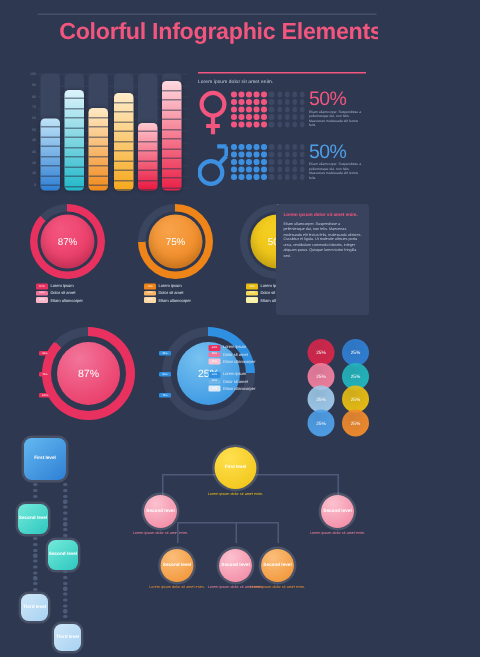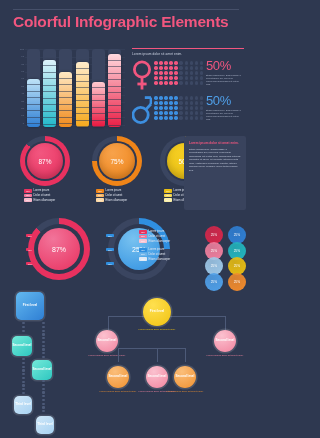--- a/index.html
+++ b/index.html
@@ -6,21 +6,21 @@
   body{
     width:252px;height:438px;overflow:hidden;
     background:#2e3850;
     font-family:"Liberation Sans", sans-serif;
     color:#e8edf5;
     position:relative;
   }
   .page{position:relative;width:252px;height:438px;}
 
   
-  .hdr{position:absolute;left:0;top:0;width:252px;height:42px;}
+  .hdr{position:absolute;left:12px;top:0;width:252px;height:42px;text-align:right;}
   .hdr-rule{position:absolute;left:13px;top:9px;width:226px;height:1px;background:#46506a;}
   .hdr-title{
     position:absolute;left:13px;top:13px;width:230px;
     font-size:15.5px;font-weight:bold;letter-spacing:-.2px;
     color:#f2567f;white-space:nowrap;
   }
 
   
   .barpanel{position:absolute;left:8px;top:47px;width:118px;height:83px;}
   .yaxis{position:absolute;left:0;top:2px;width:16px;height:76px;

